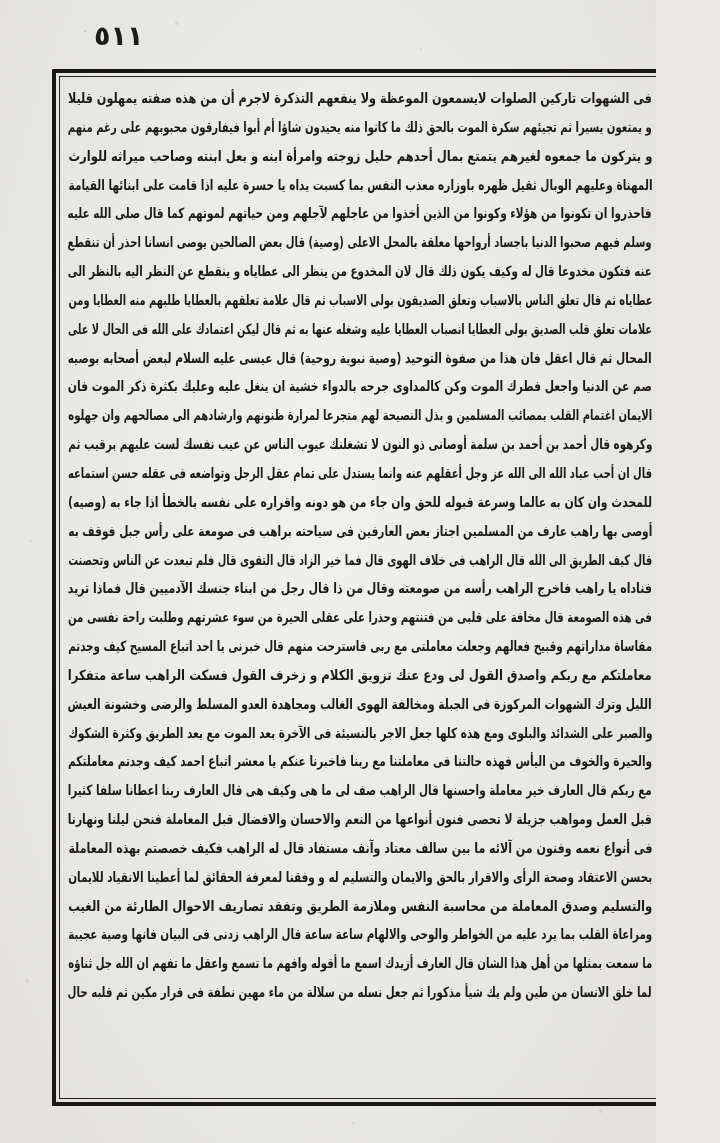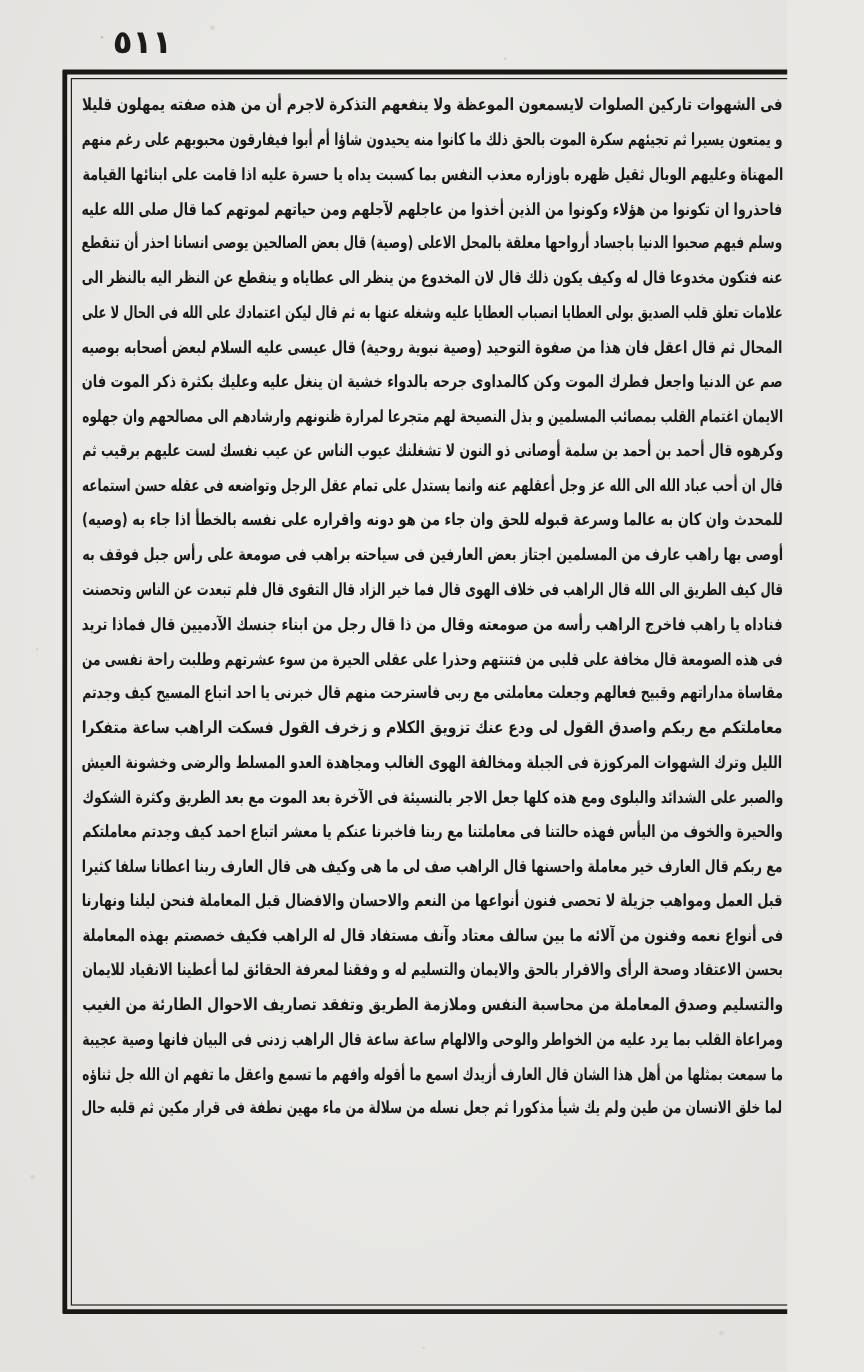--- a/index.html
+++ b/index.html
@@ -47,21 +47,21 @@
     left: 94px;
     font-size: 27px;
     font-weight: bold;
     color: #1c1b19;
     letter-spacing: 3px;
     direction: rtl;
   }
   .frame {
     position: absolute;
     left: 52px;
-    top: 58px;
+    top: 69px;
     width: 616px;
     height: 1037px;
     box-sizing: border-box;
     border: 4px solid #191815;
     border-radius: 1px;
   }
   .frame-inner {
     position: absolute;
     inset: 3px;
     border: 1.6px solid #24221f;
@@ -93,24 +93,26 @@
 <body>
 
 <div class="sheet">
   <div class="page-number">٥١١</div>
 
   <div class="frame">
     <div class="frame-inner">
       <div class="text-block">
           <div class="text-line"><span style="transform: scaleX(0.8023);">فى الشهوات تاركين الصلوات لايسمعون الموعظة ولا ينفعهم التذكرة لاجرم أن من هذه صفته يمهلون قليلا</span></div>
           <div class="text-line"><span style="transform: scaleX(0.7194);">و يمتعون يسيرا ثم تجيئهم سكرة الموت بالحق ذلك ما كانوا منه يحيدون شاؤا أم أبوا فيفارقون محبوبهم على رغم منهم</span></div>
+          <div class="text-line"><span style="transform: scaleX(0.8267);">و يتركون ما جمعوه لغيرهم يتمتع بمال أحدهم حليل زوجته وامرأة ابنه و بعل ابنته وصاحب ميراثه للوارث</span></div>
           <div class="text-line"><span style="transform: scaleX(0.7521);">المهناة وعليهم الوبال ثقيل ظهره باوزاره معذب النفس بما كسبت يداه يا حسرة عليه اذا قامت على ابنائها القيامة</span></div>
           <div class="text-line"><span style="transform: scaleX(0.7482);">فاحذروا ان تكونوا من هؤلاء وكونوا من الذين أخذوا من عاجلهم لآجلهم ومن حياتهم لموتهم كما قال صلى الله عليه</span></div>
           <div class="text-line"><span style="transform: scaleX(0.7205);">وسلم فيهم صحبوا الدنيا باجساد أرواحها معلقة بالمحل الاعلى (وصية) قال بعض الصالحين يوصى انسانا احذر أن تنقطع</span></div>
           <div class="text-line"><span style="transform: scaleX(0.7338);">عنه فتكون مخدوعا قال له وكيف يكون ذلك قال لان المخدوع من ينظر الى عطاياه و ينقطع عن النظر اليه بالنظر الى</span></div>
+          <div class="text-line"><span style="transform: scaleX(0.7015);">عطاياه ثم قال تعلق الناس بالاسباب وتعلق الصديقون بولى الاسباب ثم قال علامة تعلقهم بالعطايا طلبهم منه العطايا ومن</span></div>
           <div class="text-line"><span style="transform: scaleX(0.6953);">علامات تعلق قلب الصديق بولى العطايا انصباب العطايا عليه وشغله عنها به ثم قال ليكن اعتمادك على الله فى الحال لا على</span></div>
           <div class="text-line"><span style="transform: scaleX(0.7588);">المحال ثم قال اعقل فان هذا من صفوة التوحيد (وصية نبوية روحية) قال عيسى عليه السلام لبعض أصحابه بوصيه</span></div>
           <div class="text-line"><span style="transform: scaleX(0.7676);">صم عن الدنيا واجعل فطرك الموت وكن كالمداوى جرحه بالدواء خشية ان ينغل عليه وعليك بكثرة ذكر الموت فان</span></div>
           <div class="text-line"><span style="transform: scaleX(0.7172);">الايمان اغتمام القلب بمصائب المسلمين و بذل النصيحة لهم متجرعا لمرارة ظنونهم وارشادهم الى مصالحهم وان جهلوه</span></div>
           <div class="text-line"><span style="transform: scaleX(0.7399);">وكرهوه قال أحمد بن أحمد بن سلمة أوصانى ذو النون لا تشغلنك عيوب الناس عن عيب نفسك لست عليهم برقيب ثم</span></div>
           <div class="text-line"><span style="transform: scaleX(0.7122);">قال ان أحب عباد الله الى الله عز وجل أعقلهم عنه وانما يستدل على تمام عقل الرجل وتواضعه فى عقله حسن استماعه</span></div>
           <div class="text-line"><span style="transform: scaleX(0.7745);">للمحدث وان كان به عالما وسرعة قبوله للحق وان جاء من هو دونه واقراره على نفسه بالخطأ اذا جاء به (وصيه)</span></div>
           <div class="text-line"><span style="transform: scaleX(0.7562);">أوصى بها راهب عارف من المسلمين اجتاز بعض العارفين فى سياحته براهب فى صومعة على رأس جبل فوقف به</span></div>
           <div class="text-line"><span style="transform: scaleX(0.7052);">قال كيف الطريق الى الله قال الراهب فى خلاف الهوى قال فما خير الزاد قال التقوى قال فلم تبعدت عن الناس وتحصنت</span></div>
           <div class="text-line"><span style="transform: scaleX(0.7841);">فناداه يا راهب فاخرج الراهب رأسه من صومعته وقال من ذا قال رجل من ابناء جنسك الآدميين قال فماذا تريد</span></div>

